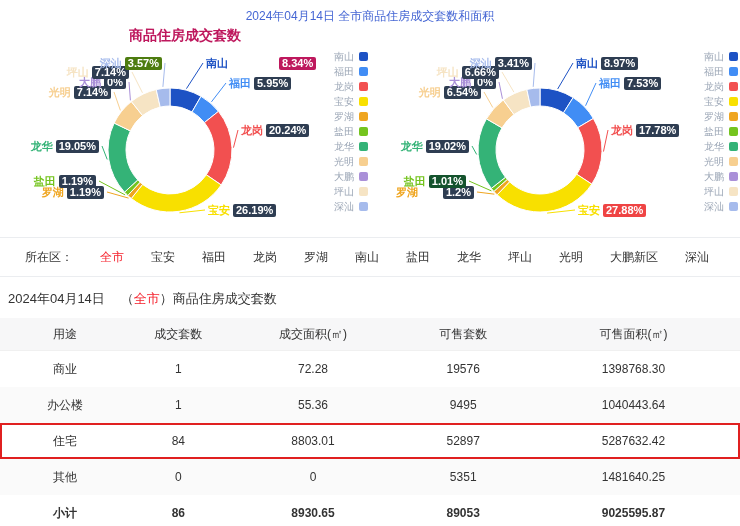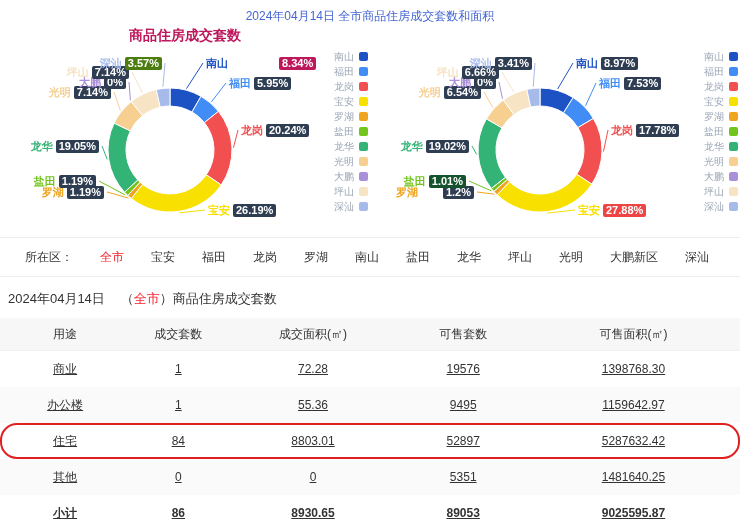--- a/index.html
+++ b/index.html
@@ -25,23 +25,23 @@
               border-bottom:1px solid #ebedf0;padding-left:25px;gap:27px;
               font-size:12px;color:#333;}
   .filter-opt{cursor:pointer;}
   .filter-opt.active{color:#f5222d;}
   .section-title{padding:13px 0 10px 8px;font-size:13px;color:#333;}
   .section-title .red{color:#f5222d;}
   .section-title .gap{display:inline-block;width:16px;}
   table.tbl{width:100%;border-collapse:collapse;table-layout:fixed;font-size:12px;color:#333;}
   .tbl th{background:#f7f7f8;font-weight:400;height:30px;text-align:center;
           border-bottom:1px solid #f0f0f0;}
-  .tbl td{height:34px;text-align:center;text-decoration:underline;}
+  .tbl td{height:34px;text-align:center;}
   .tbl tbody tr:nth-child(even){background:#fafafa;}
-  .tbl tr.hl{outline:2px solid #e02020;outline-offset:-2px;border-radius:17px;}
+  .tbl tr.hl{outline:2px solid #e02020;outline-offset:-2px;}
   .tbl tr.bold{font-weight:700;}
 </style>
 </head>
 <body>
 
 <div class="main-title">2024年04月14日 全市商品住房成交套数和面积</div>
 
 <div class="charts-row">
   <div class="chart" id="chart-0">
     <div class="chart-title">商品住房成交套数</div>
@@ -319,21 +319,21 @@
         <td>1</td>
         <td>72.28</td>
         <td>19576</td>
         <td>1398768.30</td>
       </tr>
       <tr>
         <td>办公楼</td>
         <td>1</td>
         <td>55.36</td>
         <td>9495</td>
-        <td>1159642.97</td>
+        <td>1040443.64</td>
       </tr>
       <tr class="hl" style="outline-color: rgb(224, 32, 32);">
         <td>住宅</td>
         <td>84</td>
         <td>8803.01</td>
         <td>52897</td>
         <td>5287632.42</td>
       </tr>
       <tr>
         <td>其他</td>

